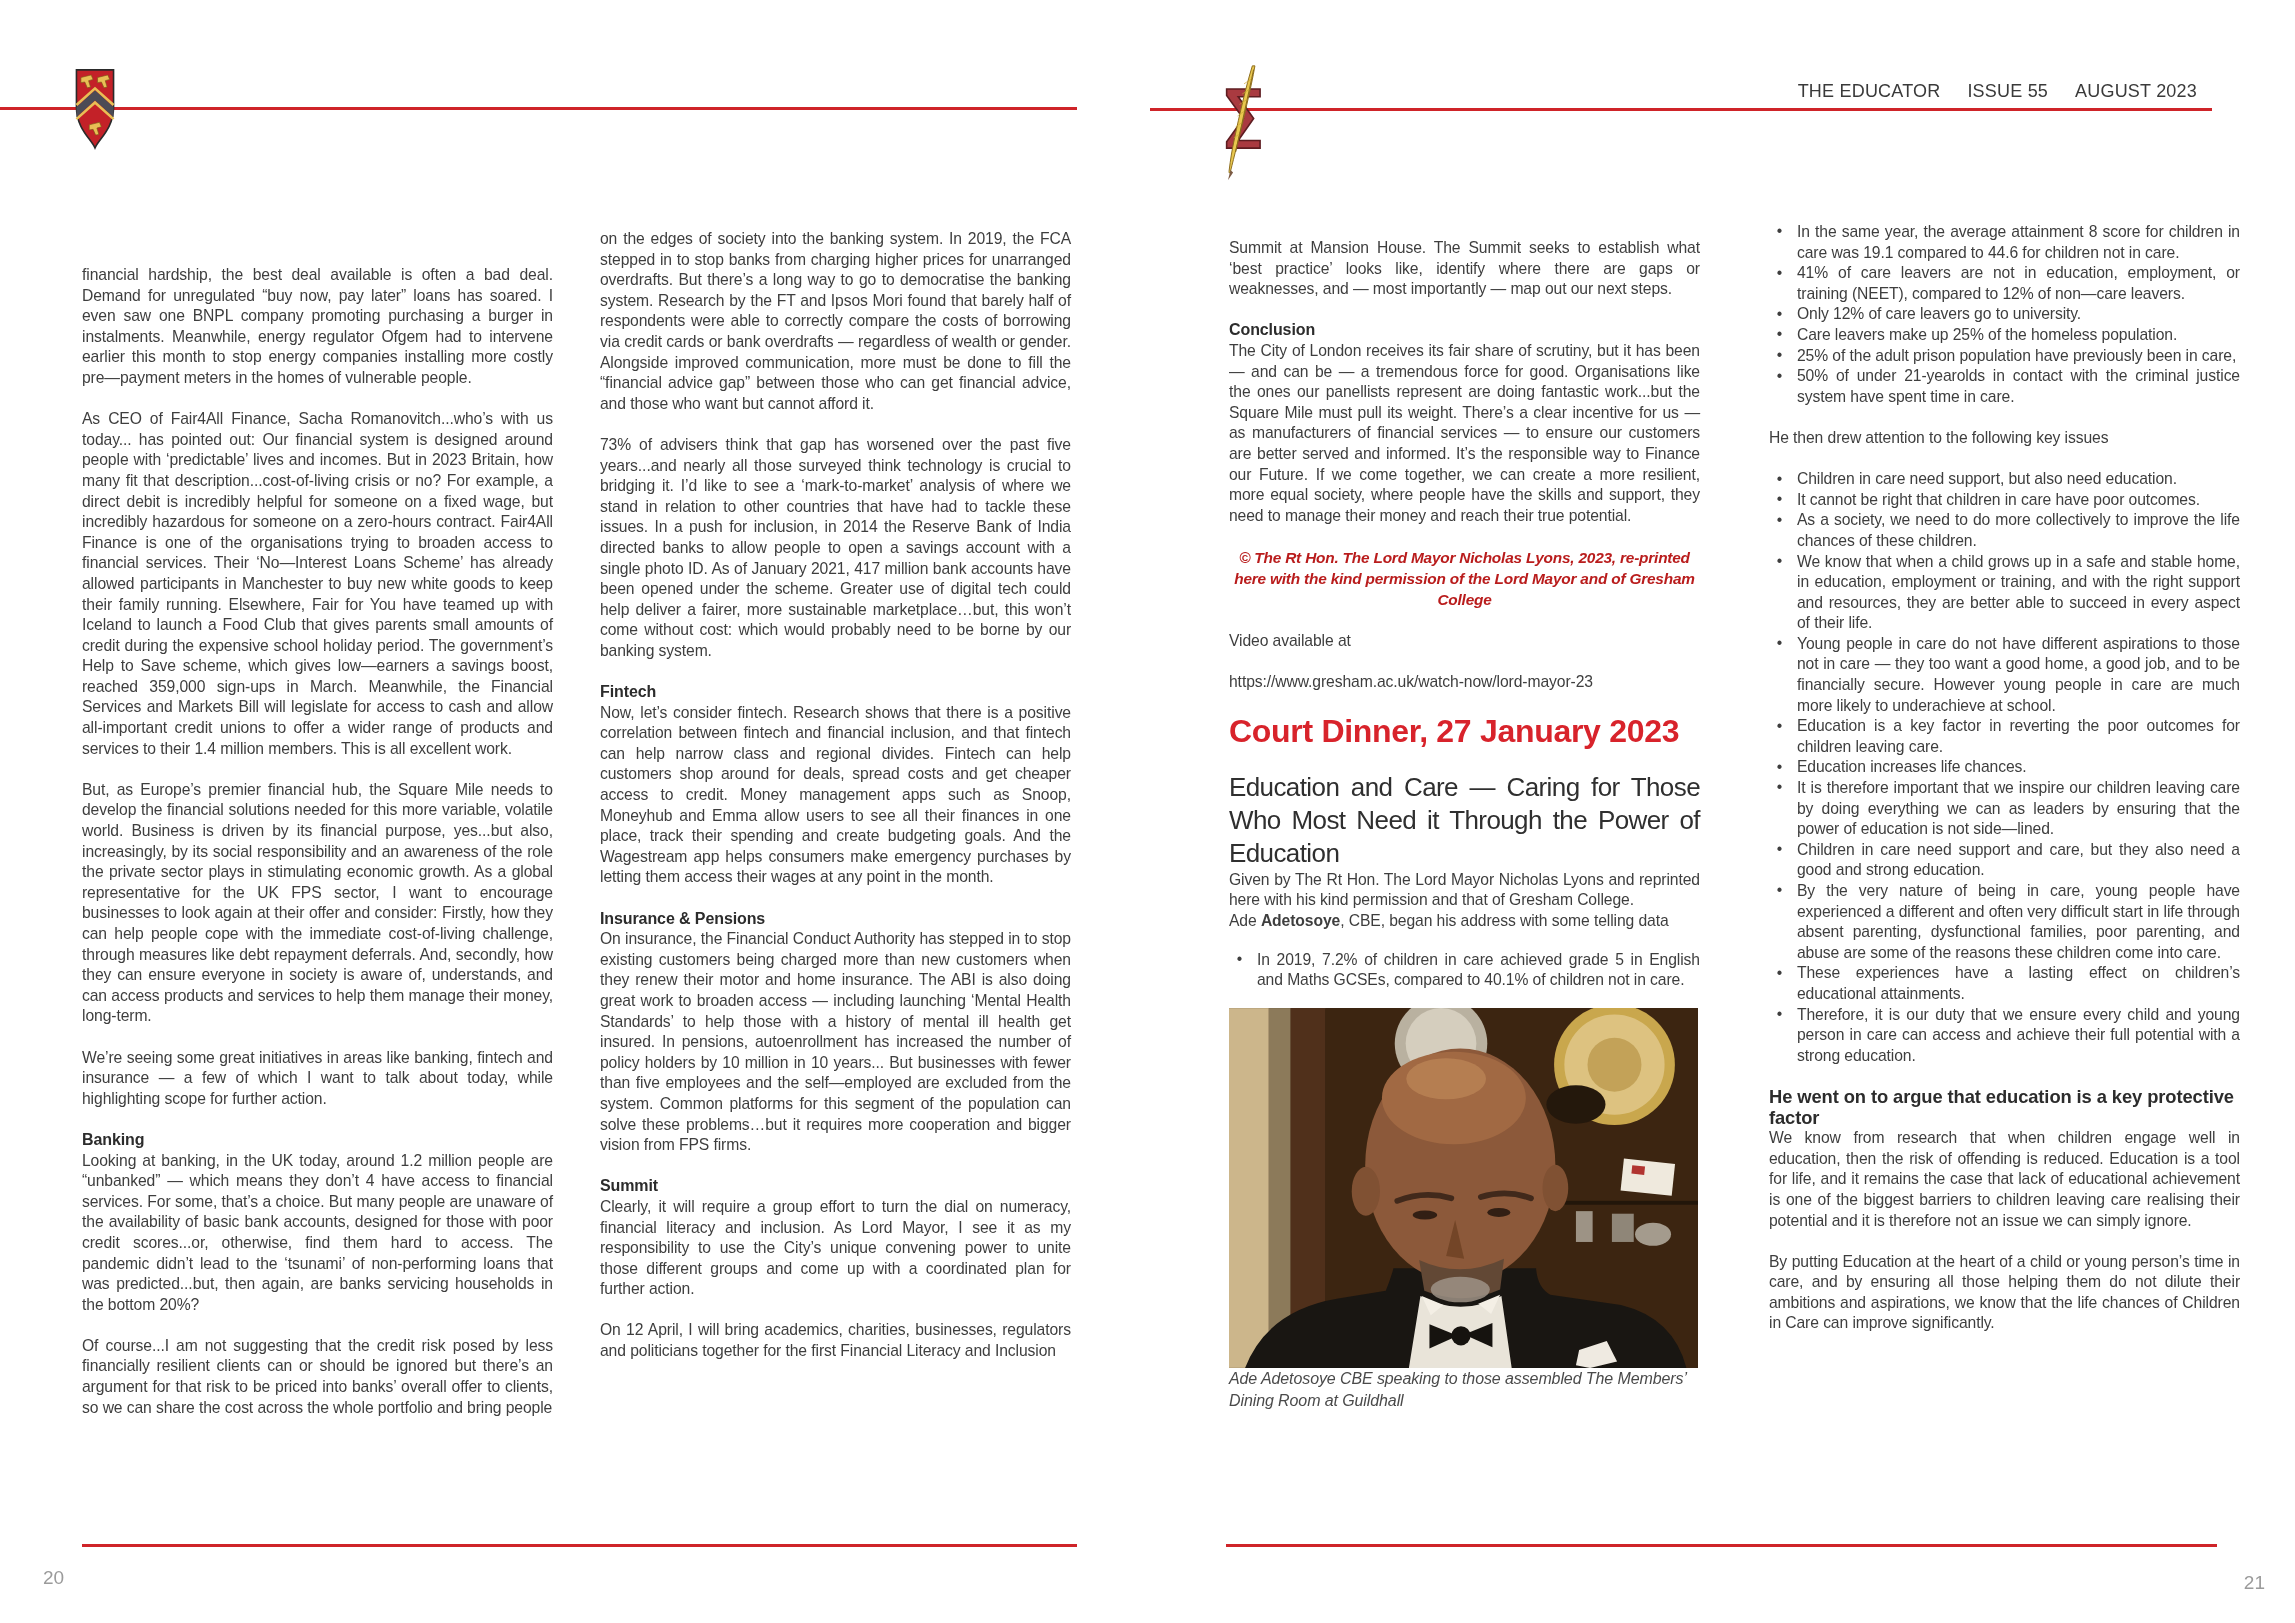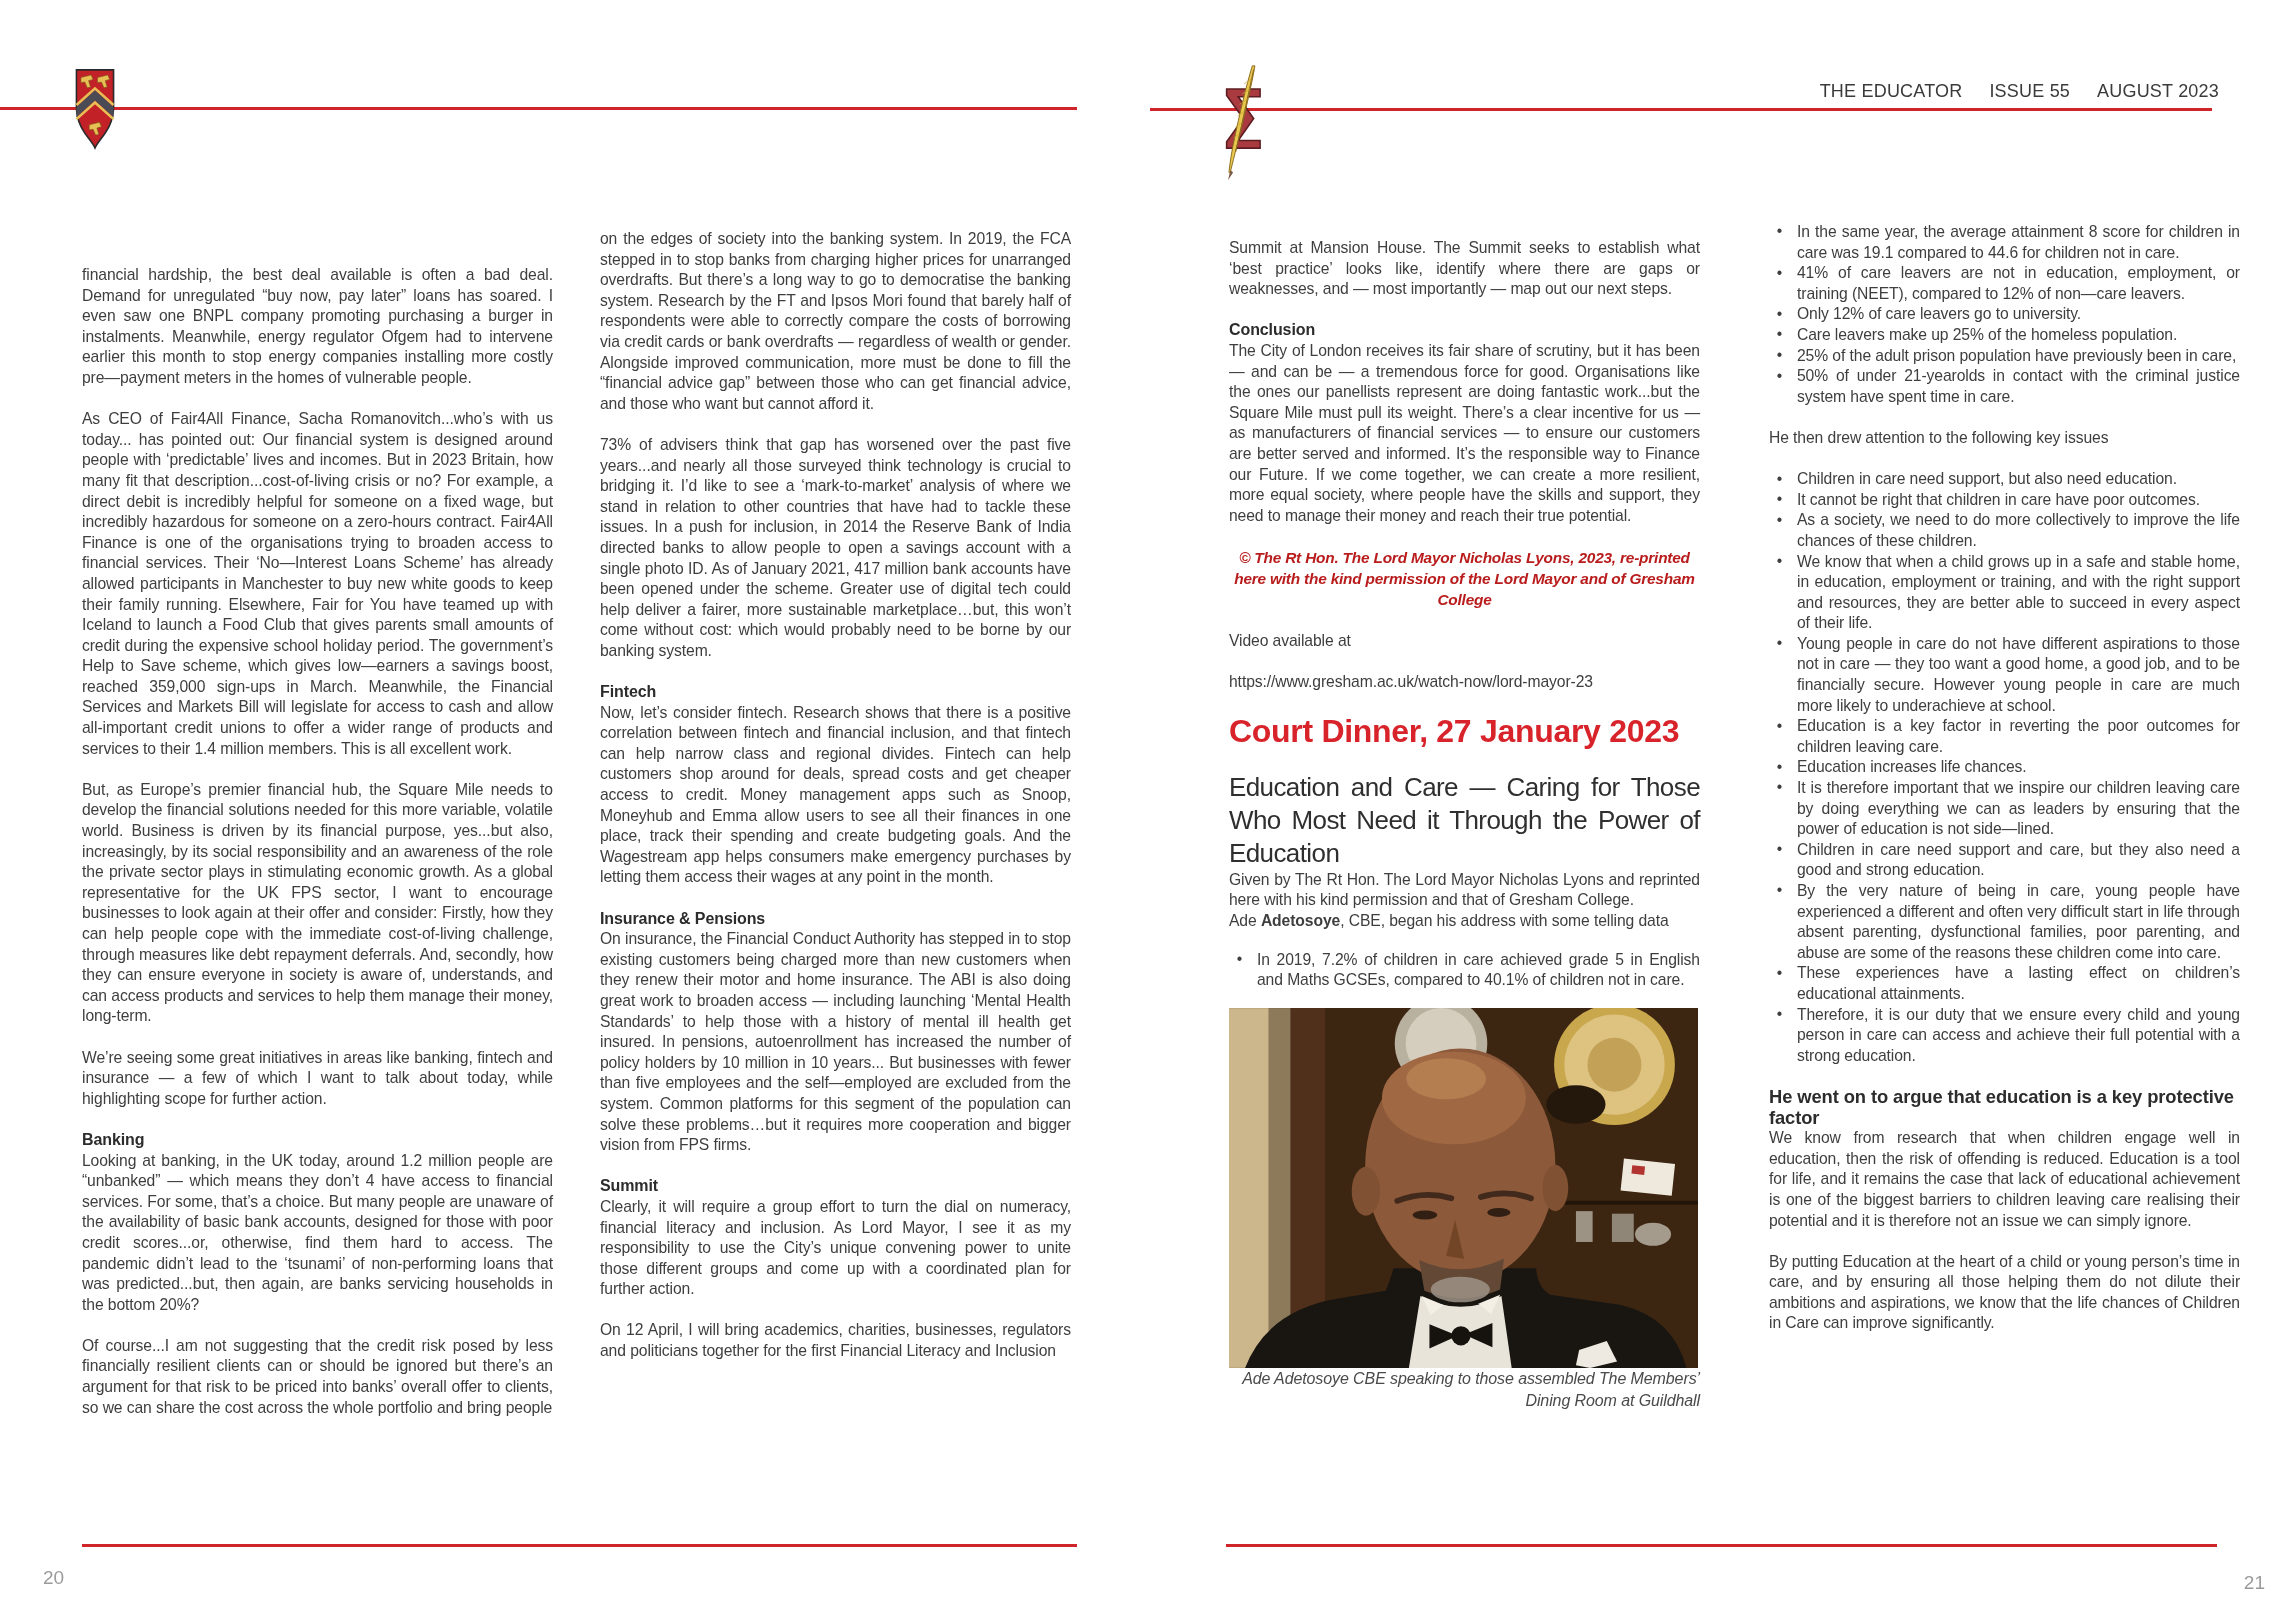--- a/index.html
+++ b/index.html
@@ -30,23 +30,23 @@
     letter-spacing:-0.3px;text-align:left;margin:18px 0 0 0;
   }
   .article-subheading{
     font-size:26px;line-height:33px;color:#2f2f2f;letter-spacing:-0.6px;
     text-align:justify;margin:22px 0 0 0;font-weight:400;
   }
   .intro{margin:20.6px 0 0 0;}
   .intro .b{font-weight:700;}
   .single-bullet{margin-top:18px;}
   .photo-wrap{margin-top:16.7px;width:469px;height:360px;}
-  .caption{font-style:italic;text-align:right;color:#4a4a4a;margin-top:9px;line-height:22px;font-size:16px;}
+  .caption{font-style:italic;text-align:left;color:#4a4a4a;margin-top:9px;line-height:22px;font-size:16px;}
   .masthead{
-    position:absolute;top:81px;right:76px;display:flex;gap:27px;
+    position:absolute;top:81px;right:98px;display:flex;gap:27px;
     font-size:18px;color:#3a3a3a;letter-spacing:0.2px;white-space:nowrap;
   }
   .pagenum{position:absolute;font-size:19px;color:#9b9b9b;}
   .transition-line{margin:0 0 20.6px 0;text-align:left;}
   .protective{font-weight:700;color:#2c2c2c;text-align:left;margin:0;}
 </style>
 </head>
 <body>
 
 <div class="rule" style="left:0;top:107px;width:1077px;"></div>

